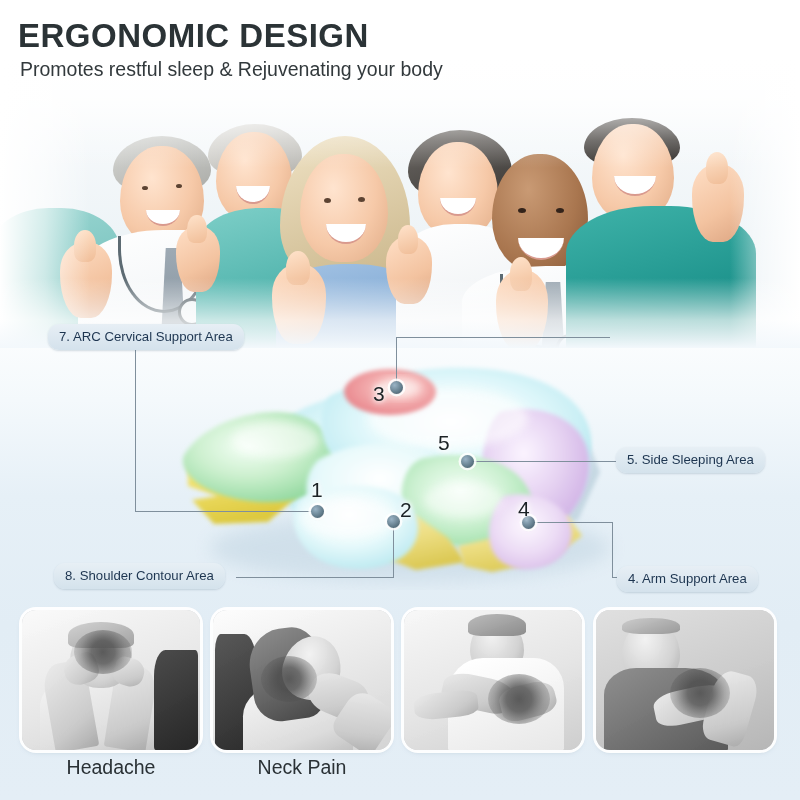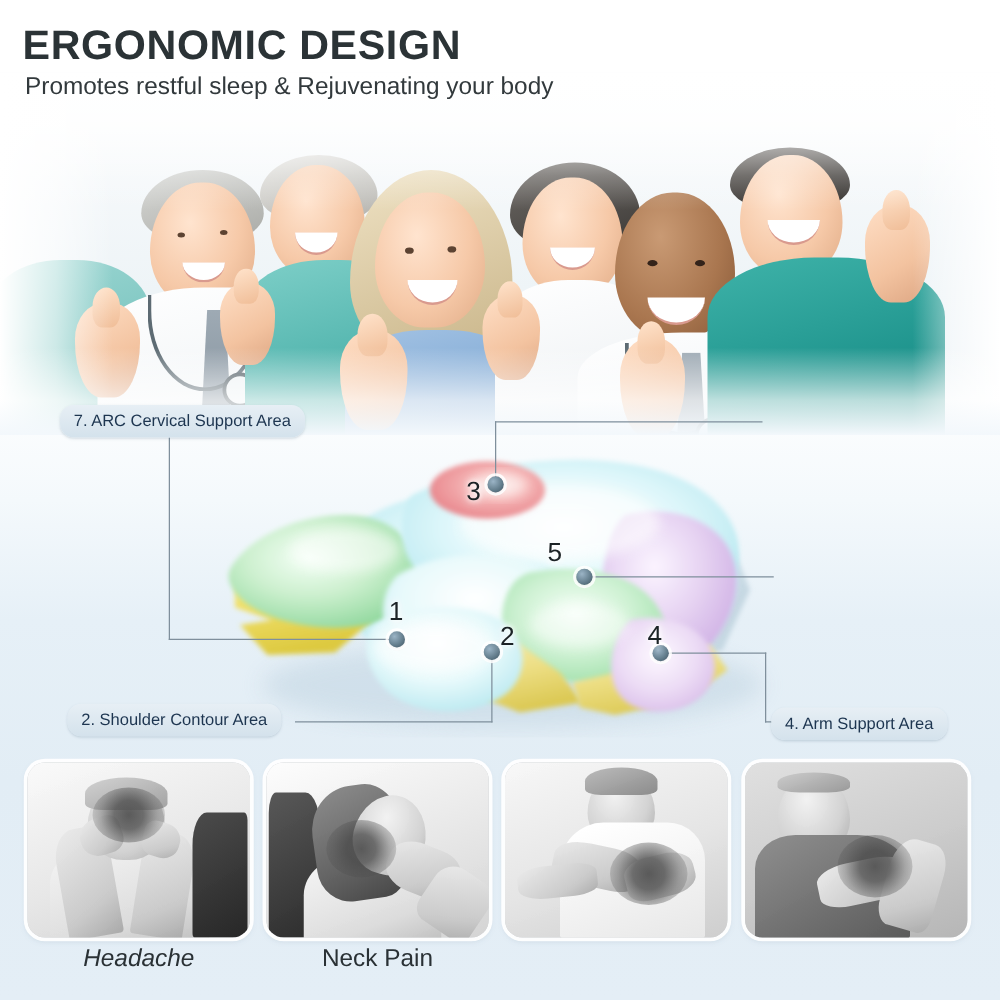--- a/index.html
+++ b/index.html
@@ -441,59 +441,60 @@
       <ellipse cx="252" cy="88" rx="22" ry="10" fill="#fdf0ee" opacity="0.75" filter="url(#softer)"></ellipse>
     </svg>
   </div>
 
   <div class="callout" style="left:48px; top:324px;">7. ARC Cervical Support Area</div>
   <div class="leader v" style="left:135px; top:350px; height:162px;"></div>
   <div class="leader h" style="left:135px; top:511px; width:183px;"></div>
   <div class="marker" style="left:311px; top:505px;"></div>
   <div class="marker-num" style="left:311px; top:478px;">1</div>
 
-  <div class="callout" style="left:54px; top:563px;">2. Shoulder Contour Area</div>
+  <div class="callout" style="left:54px; top:563px;">8. Shoulder Contour Area</div>
   <div class="leader h" style="left:236px; top:577px; width:158px;"></div>
   <div class="leader v" style="left:393px; top:521px; height:57px;"></div>
   <div class="marker" style="left:387px; top:515px;"></div>
   <div class="marker-num" style="left:400px; top:498px;">2</div>
 
   <div class="leader h" style="left:396px; top:337px; width:214px;"></div>
   <div class="leader v" style="left:396px; top:337px; height:48px;"></div>
   <div class="marker" style="left:390px; top:381px;"></div>
   <div class="marker-num" style="left:373px; top:382px;">3</div>
 
   <div class="callout" style="left:617px; top:566px;">4. Arm Support Area</div>
   <div class="leader h" style="left:533px; top:522px; width:80px;"></div>
   <div class="leader v" style="left:612px; top:522px; height:56px;"></div>
   <div class="leader h" style="left:612px; top:577px; width:14px;"></div>
   <div class="marker" style="left:522px; top:516px;"></div>
   <div class="marker-num" style="left:518px; top:497px;">4</div>
 
+  <div class="callout" style="left:616px; top:447px;">5. Side Sleeping Area</div>
   <div class="leader h" style="left:469px; top:461px; width:150px;"></div>
   <div class="marker" style="left:461px; top:455px;"></div>
   <div class="marker-num" style="left:438px; top:431px;">5</div>
 
   <div id="symptoms">
 
     <div class="sym-card" style="left:22px;">
       <div class="sym-photo">
         <div class="g-bg" style="background:linear-gradient(160deg,#f4f4f3 0%,#e2e2e1 55%,#cdcdcc 100%);"></div>
         <div class="g-body" style="left:18px; top:62px; width:128px; height:80px; border-radius:38% 30% 6% 6%/44% 36% 4% 4%;"></div>
         <div class="g-arm" style="left:26px; top:52px; width:44px; height:88px; border-radius:40% 24% 6% 6%/30% 22% 4% 4%; transform:rotate(-10deg);"></div>
         <div class="g-arm" style="left:88px; top:56px; width:42px; height:84px; border-radius:24% 40% 6% 6%/22% 30% 4% 4%; transform:rotate(9deg);"></div>
         <div class="g-head" style="left:48px; top:16px; width:62px; height:62px;"></div>
         <div class="g-hair" style="left:46px; top:12px; width:66px; height:26px; border-radius:50% 50% 20% 20%; background:linear-gradient(160deg,#cfcfce,#a0a09f);"></div>
         <div class="g-arm" style="left:42px; top:44px; width:34px; height:30px; border-radius:46% 30% 36% 44%; transform:rotate(-18deg);"></div>
         <div class="g-arm" style="left:92px; top:48px; width:30px; height:28px; border-radius:30% 46% 44% 36%; transform:rotate(16deg);"></div>
         <div class="g-body" style="left:132px; top:40px; width:44px; height:100px; border-radius:26% 6% 4% 4%; background:linear-gradient(150deg,#4e4e4d,#2b2b2a);"></div>
         <div class="pain-glow" style="left:52px; top:20px; width:58px; height:44px;"></div>
       </div>
     </div>
-    <div class="sym-caption" style="left:16px;font-style:italic;">Headache</div>
+    <div class="sym-caption" style="left:16px;">Headache</div>
 
     <div class="sym-card" style="left:213px;">
       <div class="sym-photo">
         <div class="g-bg" style="background:linear-gradient(160deg,#f7f7f6 0%,#e4e4e3 50%,#d0d0cf 100%);"></div>
         <div class="g-body" style="left:2px; top:24px; width:42px; height:116px; border-radius:14% 30% 4% 4%; background:linear-gradient(150deg,#5a5a59,#313130);"></div>
         <div class="g-body" style="left:30px; top:74px; width:110px; height:70px; border-radius:36% 28% 6% 6%/46% 34% 4% 4%;"></div>
         <div class="g-hair" style="left:38px; top:18px; width:74px; height:92px; border-radius:46% 40% 30% 36%/40% 46% 36% 30%; transform:rotate(-8deg);"></div>
         <div class="g-head" style="left:70px; top:26px; width:58px; height:64px; transform:rotate(14deg);"></div>
         <div class="g-arm" style="left:96px; top:66px; width:58px; height:40px; border-radius:42% 32% 30% 40%; transform:rotate(22deg);"></div>
         <div class="g-arm" style="left:126px; top:86px; width:50px; height:52px; border-radius:34% 30% 18% 24%; transform:rotate(34deg);"></div>

